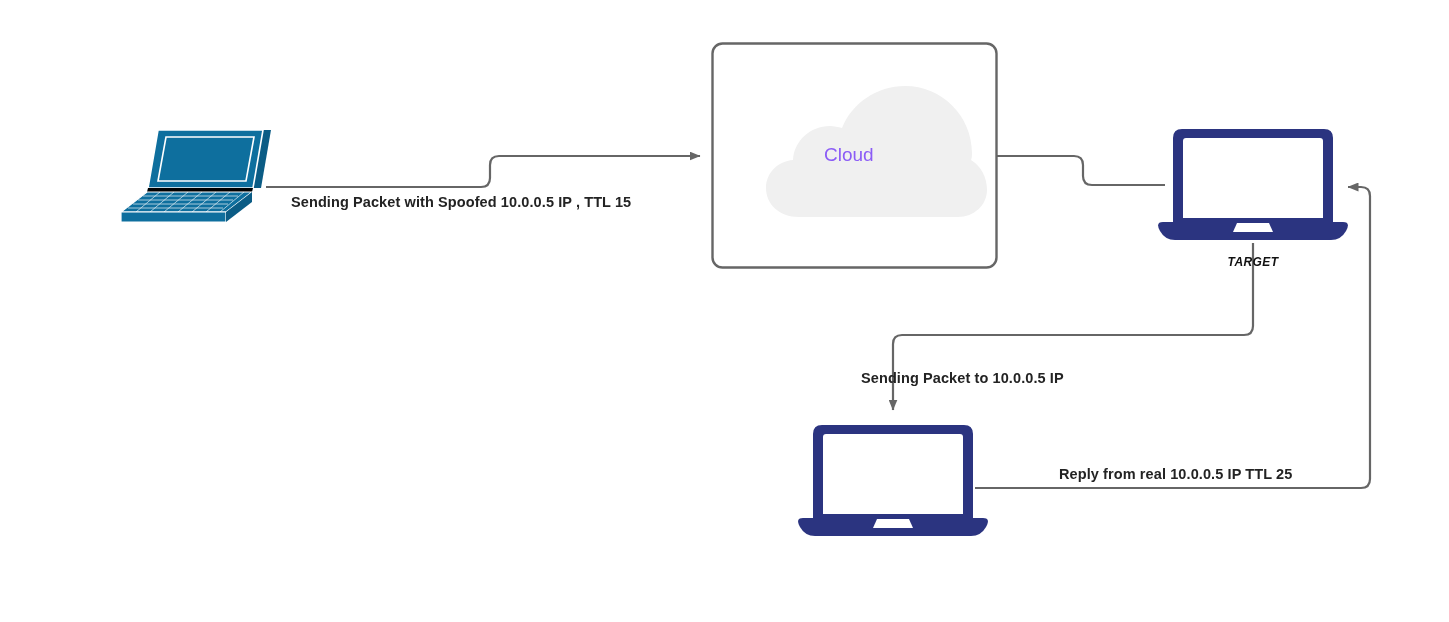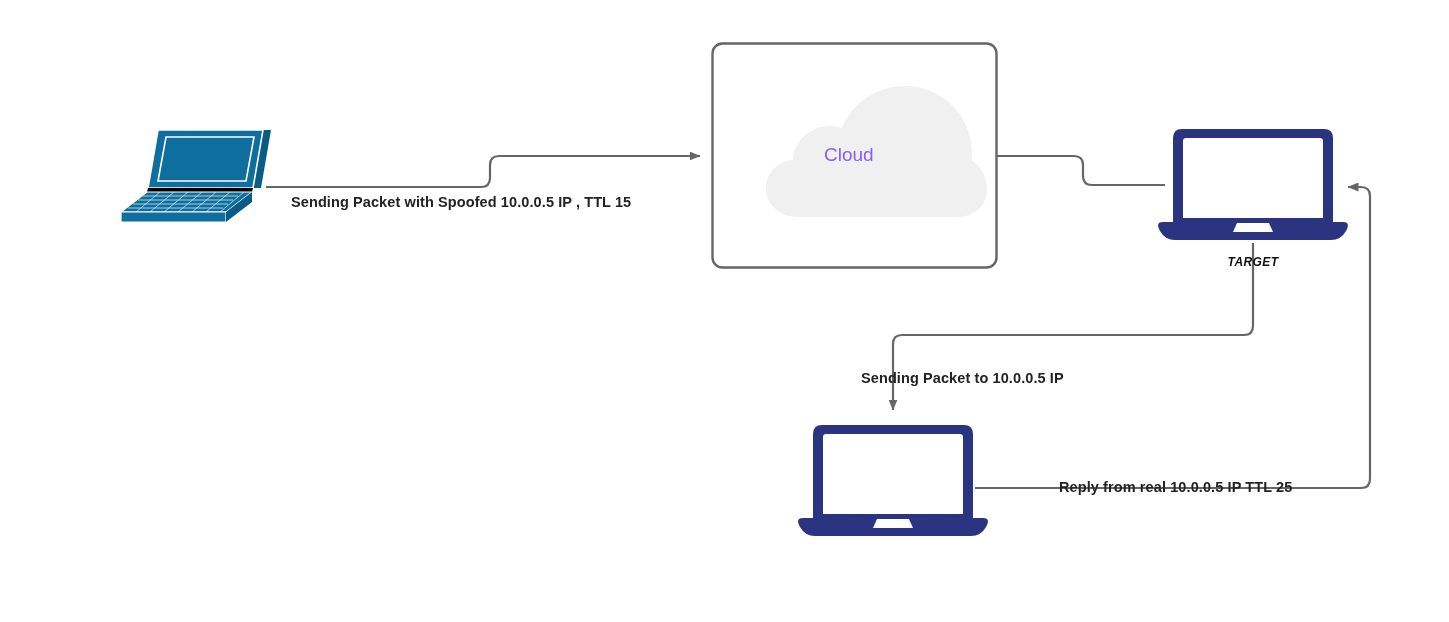--- a/index.html
+++ b/index.html
@@ -149,15 +149,15 @@
       <path d="M 8,96 L 188,96 Q 196,96 191,105 Q 186,114 176,114 L 20,114
                Q 10,114 5,105 Q 0,96 8,96 Z" fill="#2B3480"></path>
       <path d="M 82,97 L 114,97 L 118,106 L 78,106 Z" fill="#ffffff"></path>
     </svg>
   </div>
 
   <div class="edge-label" style="left:291px; top:194px;">Sending Packet with Spoofed 10.0.0.5 IP , TTL 15</div>
 
   <div class="edge-label" style="left:861px; top:326px;margin-top:44px;">Sending Packet to 10.0.0.5 IP</div>
 
-  <div class="edge-label" style="left:1059px; top:479px;">Reply from real 10.0.0.5 IP TTL 25</div>
+  <div class="edge-label" style="left:1059px; top:466px;">Reply from real 10.0.0.5 IP TTL 25</div>
 
 </div>
 
 </body></html>

